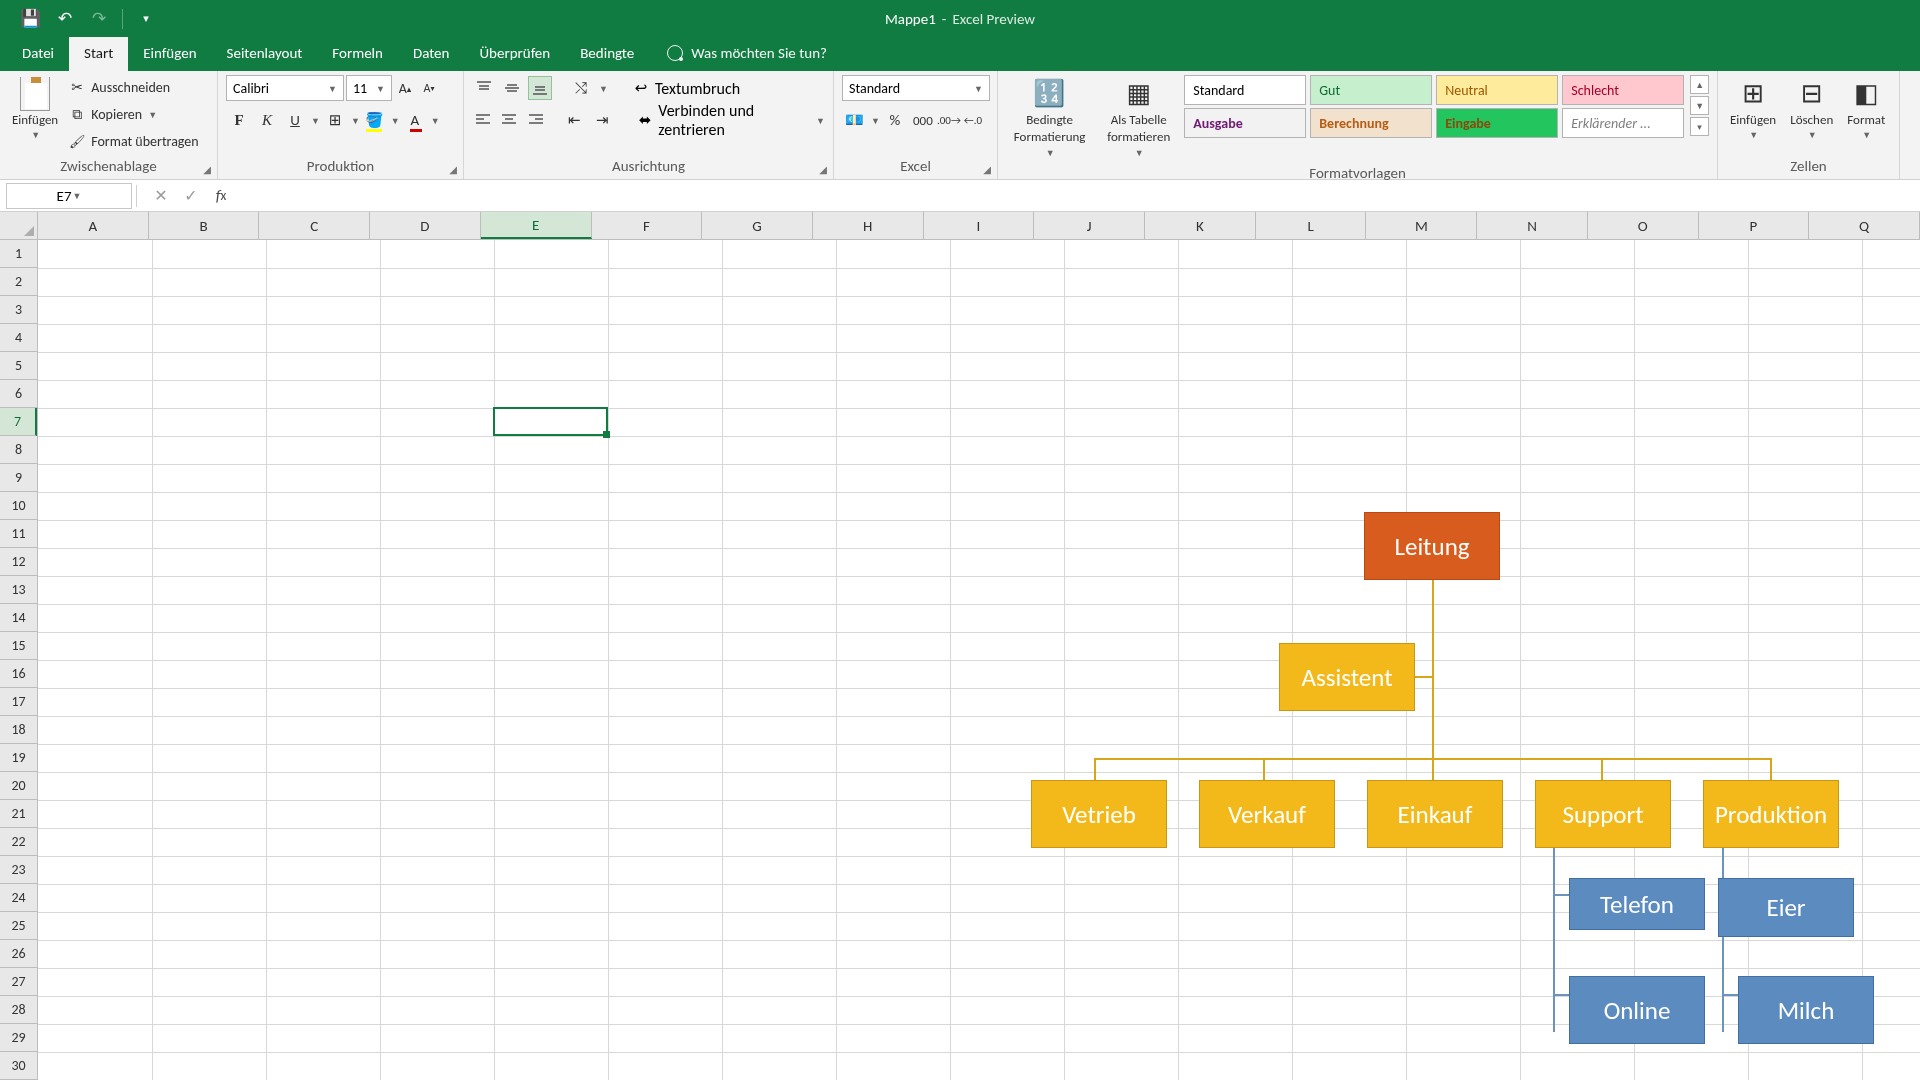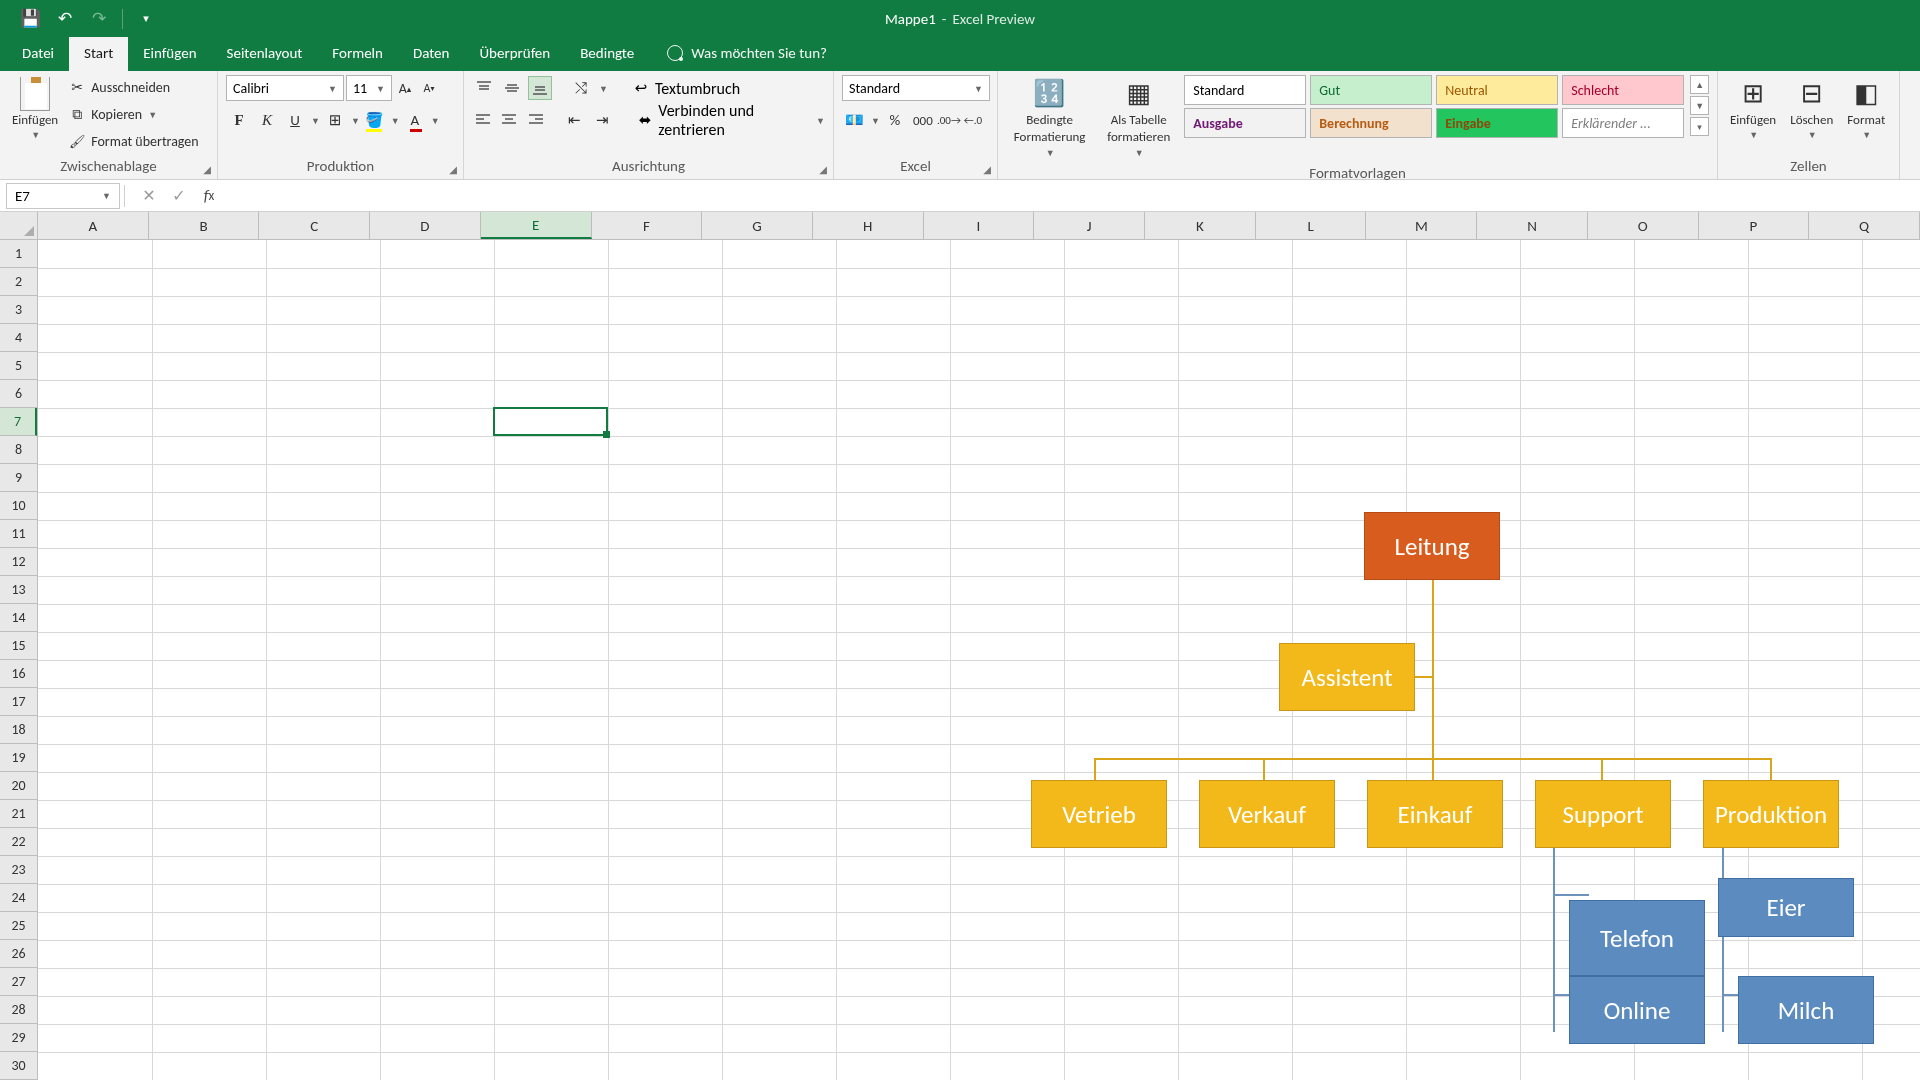--- a/index.html
+++ b/index.html
@@ -56,21 +56,21 @@
 .sc-schlecht{background:#ffc7ce;color:#a8002a}
 .sc-ausgabe{background:#f2f2f2;color:#701a75;font-weight:600}
 .sc-berech{background:#f2e2cd;color:#b75c15;font-weight:600}
 .sc-eingabe{background:#22c55e;color:#8a4a08;font-weight:600}
 .sc-erkl{background:#fff;color:#7f7f7f;font-style:italic}
 .style-spin{display:flex;flex-direction:column;gap:2px;width:20px}
 .style-spin div{height:19px;border:1px solid #b3b3b3;background:#fff;font-size:9px;display:flex;align-items:center;justify-content:center;color:#666}
 
 
 .fbar{height:32px;border-bottom:1px solid #d0d0d0;display:flex;align-items:center;background:#fff}
-.namebox{width:114px;height:26px;border:1px solid #c7c7c7;margin-left:6px;background:#fff;font-size:15px;padding:2px 8px;display:flex;align-items:center;justify-content:space-between}
+.namebox{width:126px;height:26px;border:1px solid #c7c7c7;margin-left:6px;background:#fff;font-size:15px;padding:2px 24px;display:flex;align-items:center;justify-content:center}
 .fbtns{display:flex;gap:2px;margin:0 6px}
 .fbtn{width:28px;height:26px;display:flex;align-items:center;justify-content:center;color:#9a9a9a;font-size:16px}
 .fbtn.ok{color:#4a4a4a}
 .finput{flex:1;height:26px;border:none;font-size:15px;padding:2px 8px}
 
 
 .gridwrap{position:relative;height:calc(1080px - 37px - 34px - 109px - 32px);overflow:hidden}
 .sel-all{position:absolute;left:0;top:0;width:38px;height:28px;background:#e8e8e8;border-right:1px solid #bdbdbd;border-bottom:1px solid #bdbdbd}
 .sel-all:after{content:"";position:absolute;right:3px;bottom:3px;width:0;height:0;border-left:10px solid transparent;border-bottom:10px solid #aeaeae}
 .colheads{position:absolute;left:38px;top:0;right:0;height:28px;background:#e8e8e8;display:flex;border-bottom:1px solid #bdbdbd}
@@ -499,19 +499,19 @@
       <div class="conn conn-blue" style="left:691px;top:382px;width:36px;height:2px"></div>
       <div class="conn conn-blue" style="left:691px;top:482px;width:36px;height:2px"></div>
 
       <div class="node node-yellow" style="left:248px;top:131px;width:136px;height:68px">Assistent</div>
       <div class="node node-orange" style="left:333px;top:0;width:136px;height:68px">Leitung</div>
       <div class="node node-yellow" style="left:0;top:268px;width:136px;height:68px">Vetrieb</div>
       <div class="node node-yellow" style="left:168px;top:268px;width:136px;height:68px">Verkauf</div>
       <div class="node node-yellow" style="left:336px;top:268px;width:136px;height:68px">Einkauf</div>
       <div class="node node-yellow" style="left:504px;top:268px;width:136px;height:68px">Support</div>
       <div class="node node-yellow" style="left:672px;top:268px;width:136px;height:68px">Produktion</div>
-      <div class="node node-blue" style="left:538px;top:388px;width:136px;height:76px">Telefon</div>
+      <div class="node node-blue" style="left:538px;top:366px;width:136px;height:52px">Telefon</div>
       <div class="node node-blue" style="left:538px;top:464px;width:136px;height:68px">Online</div>
       <div class="node node-blue" style="left:687px;top:366px;width:136px;height:59px">Eier</div>
       <div class="node node-blue" style="left:707px;top:464px;width:136px;height:68px">Milch</div>
     </div>
   </div>
 </div>
 
 </body></html>

